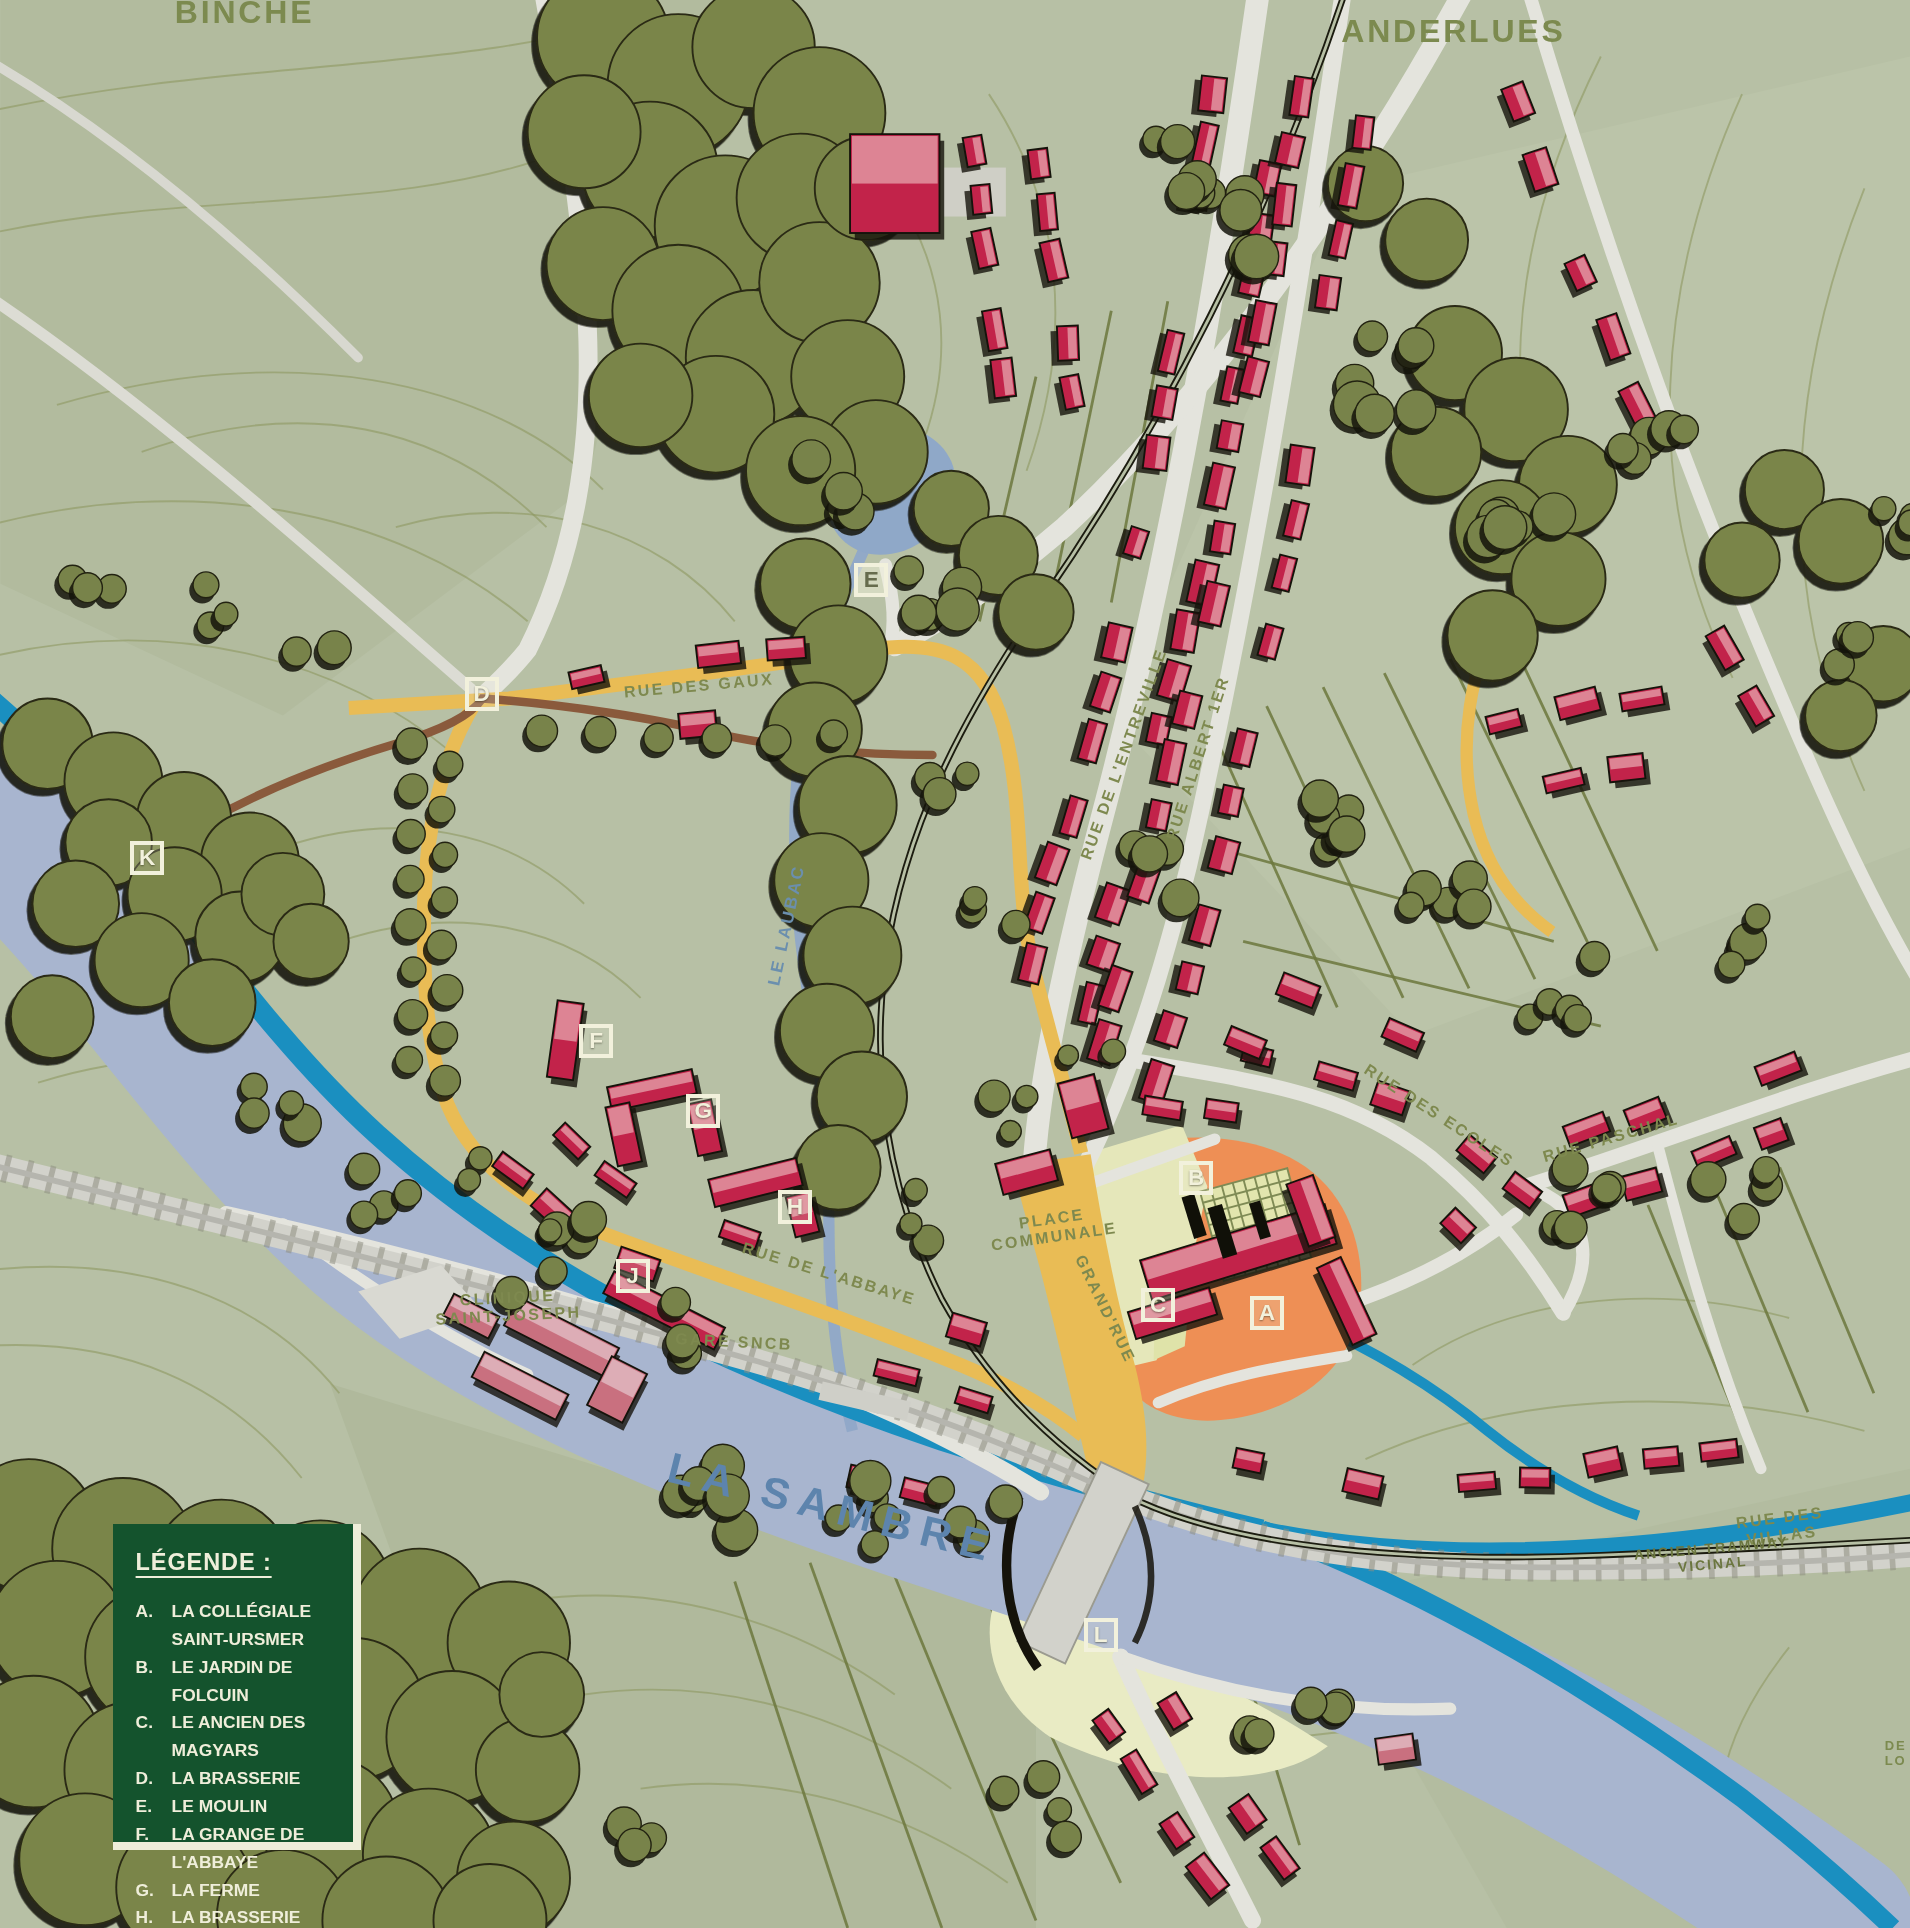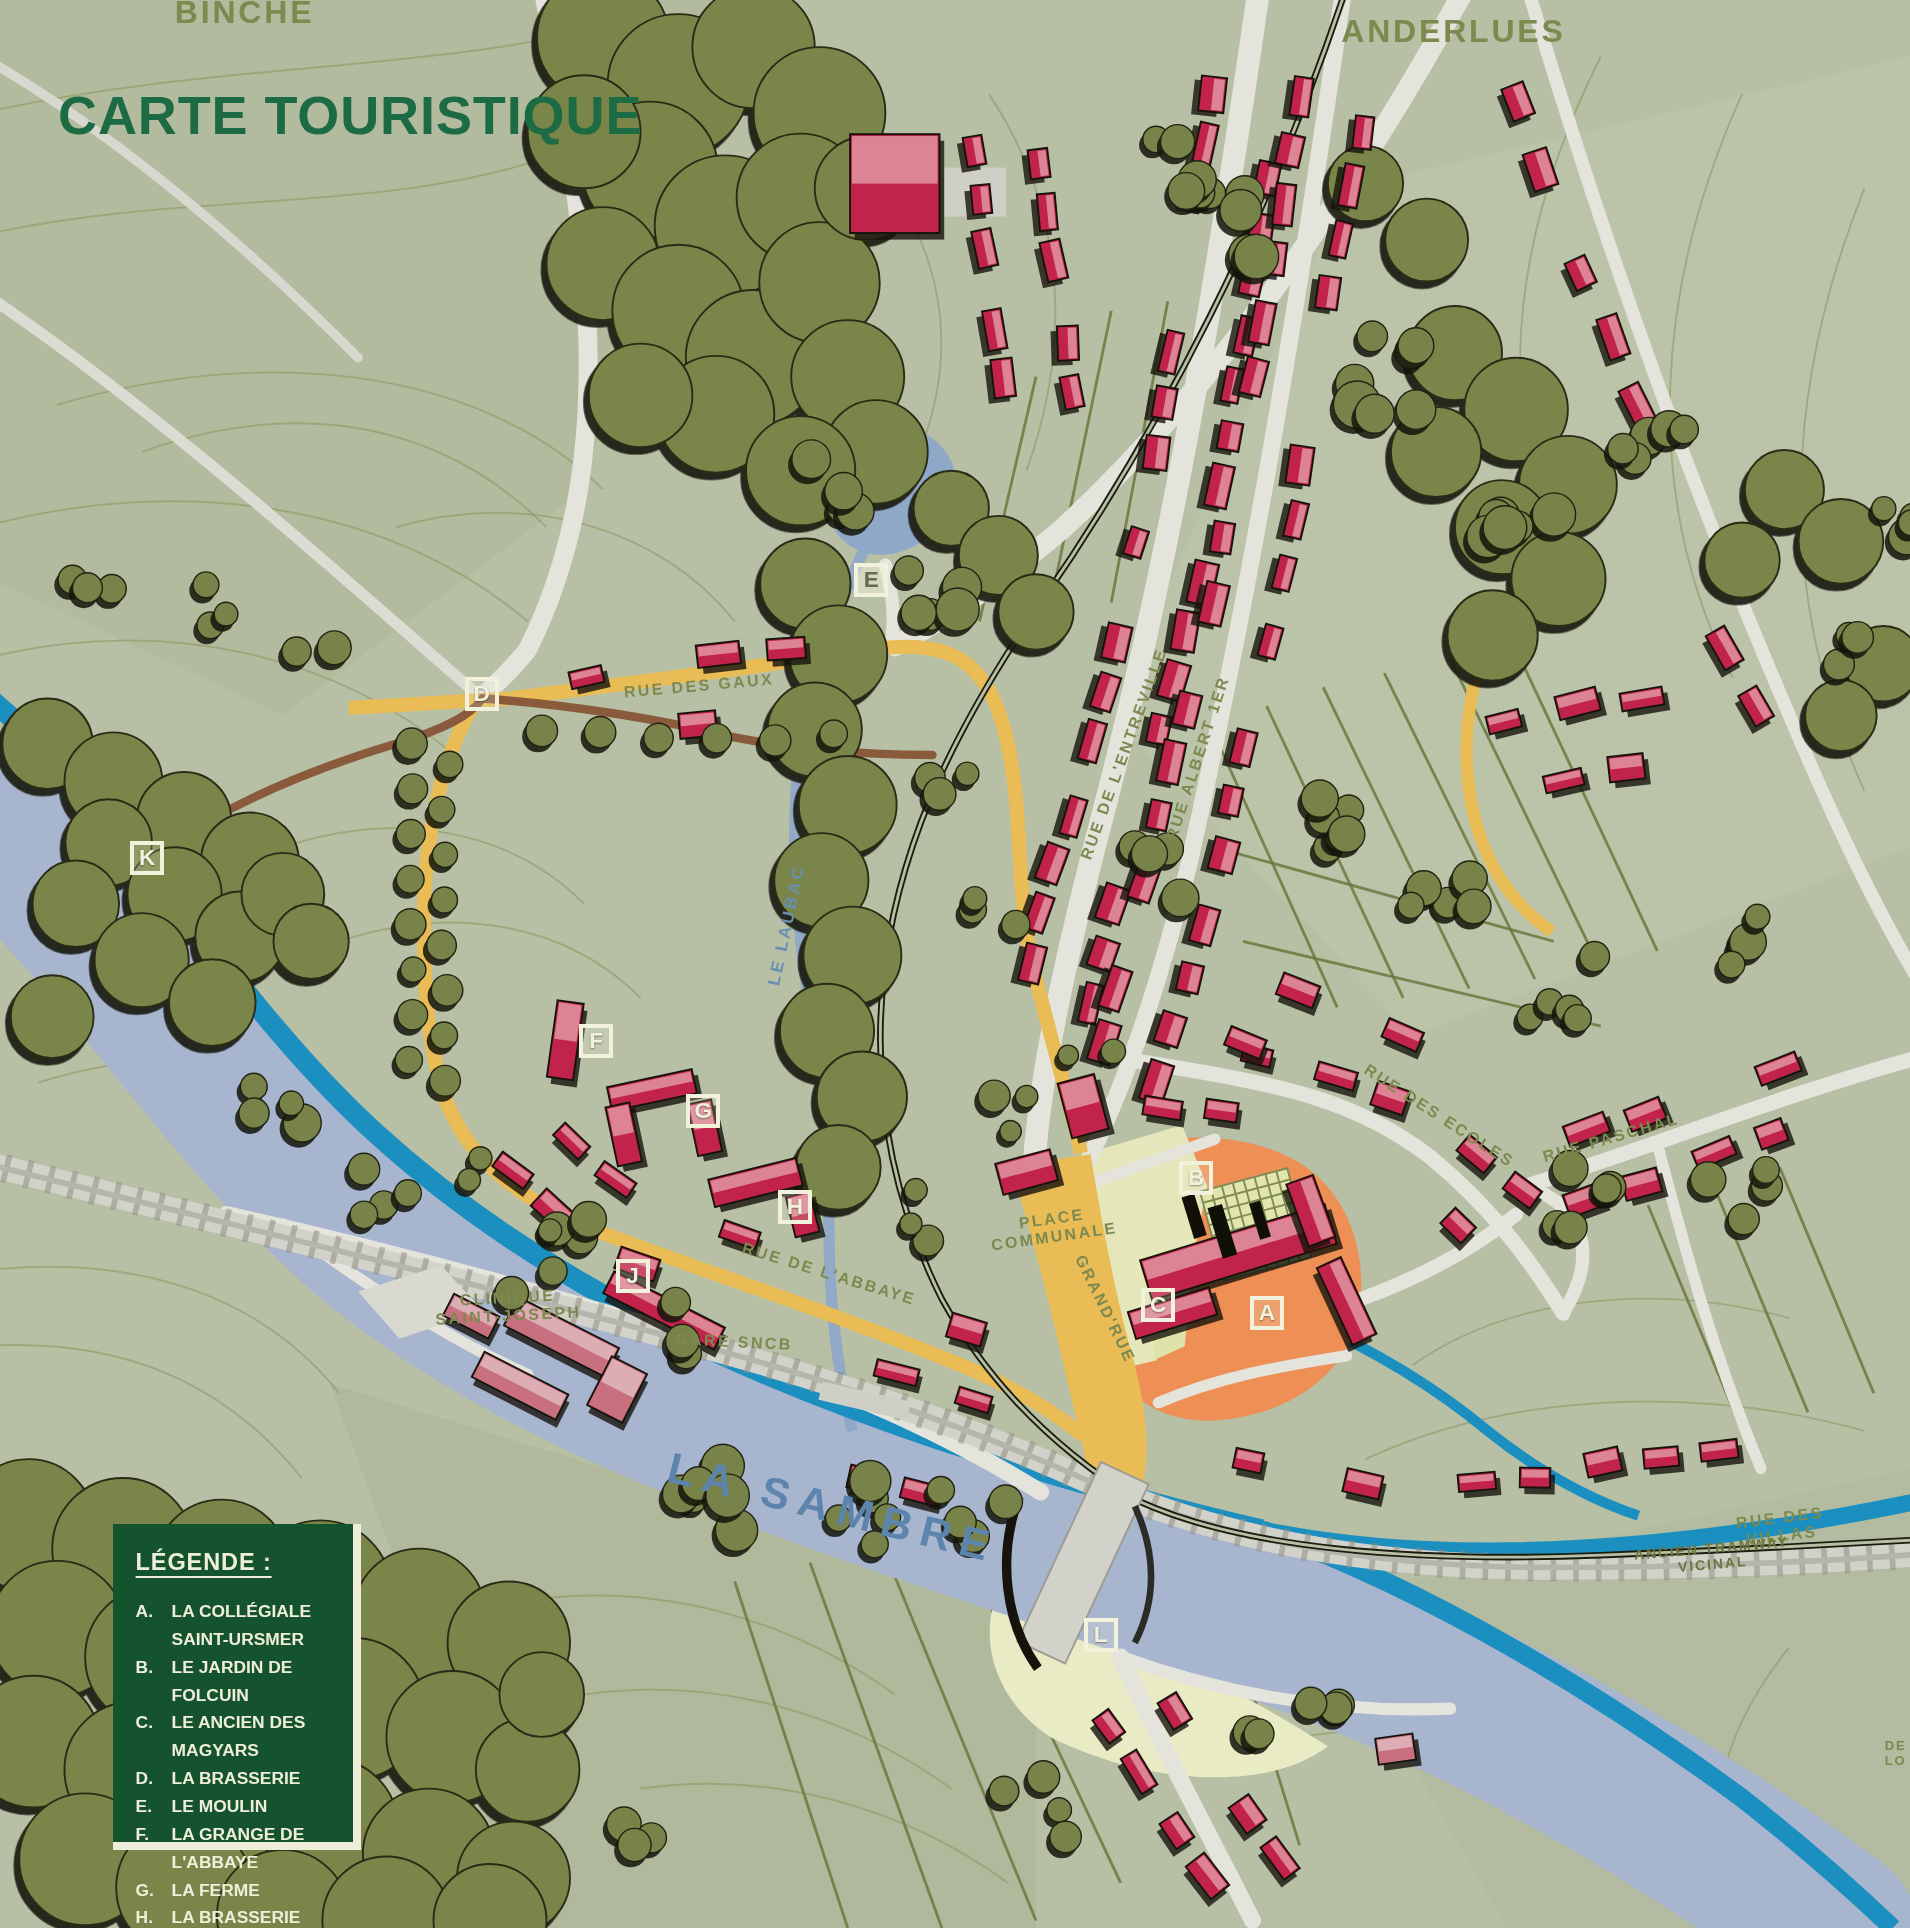--- a/index.html
+++ b/index.html
@@ -1335,21 +1335,20 @@
 SAINT-JOSEPH</span>
       <span class="maplabel k-street" style="left: 38.4%; top: 69.6%; transform: translate(-50%, -50%) rotate(3deg);">GARE SNCB</span>
       <span class="maplabel k-water-big" style="left: 43.6%; top: 78.2%; transform: translate(-50%, -50%) rotate(14deg);">LA SAMBRE</span>
       <span class="maplabel k-water-small" style="left: 41.2%; top: 48%; transform: translate(-50%, -50%) rotate(-78deg);">LE LAUBAC</span>
       <span class="maplabel k-street" style="left: 93.2%; top: 79.2%; transform: translate(-50%, -50%) rotate(-7deg);">RUE DES VILLAS</span>
       <span class="maplabel k-street-dark" style="left: 89.6%; top: 80.7%; transform: translate(-50%, -50%) rotate(-5deg);">ANCIEN TRAMWAY VICINAL</span>
       <span class="maplabel k-district-small" style="left: 99.2%; top: 90.9%; transform: translate(-50%, -50%) rotate(0deg);">DE LO</span>
     </div>
 
   <div id="title">
-    <div>CARTE TOURISTIQUE</div>
   </div>
 
   <div id="markers">
       <div class="marker" style="left: 66.3%; top: 68.1%;">A</div>
       <div class="marker" style="left: 62.6%; top: 61.1%;">B</div>
       <div class="marker" style="left: 60.6%; top: 67.7%;">C</div>
       <div class="marker" style="left: 25.2%; top: 36%;">D</div>
       <div class="marker light" style="left: 45.6%; top: 30.1%;">E</div>
       <div class="marker" style="left: 31.2%; top: 54%;">F</div>
       <div class="marker" style="left: 36.8%; top: 57.6%;">G</div>

